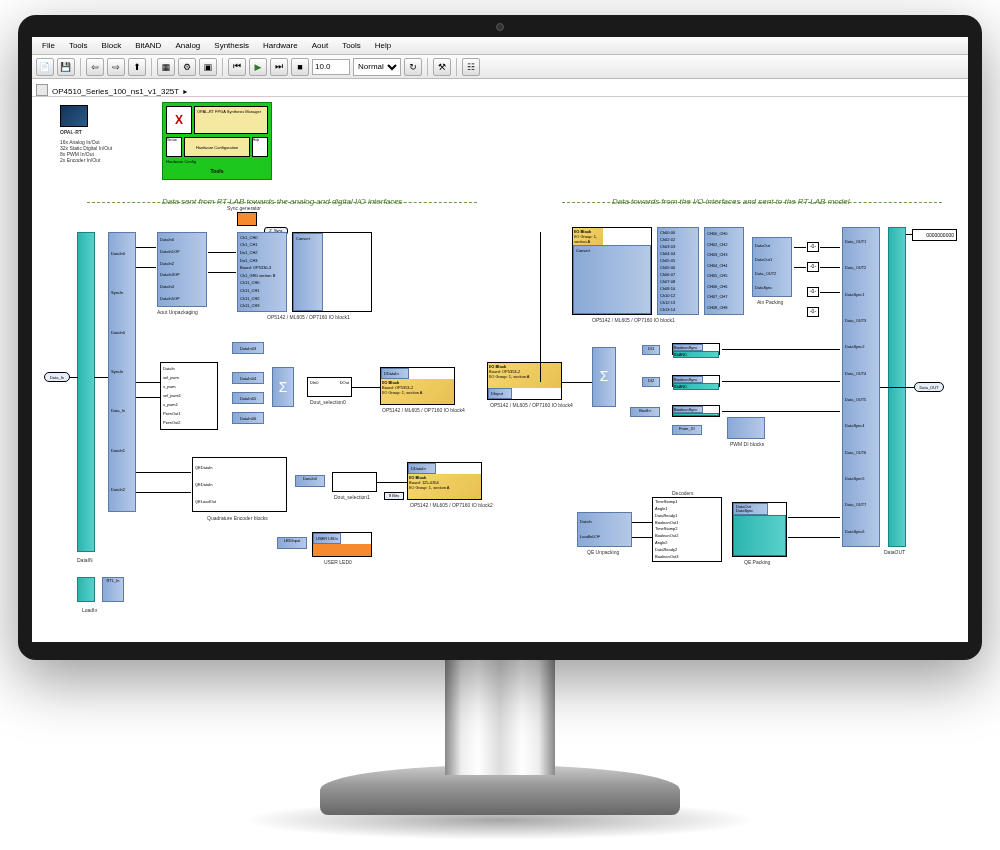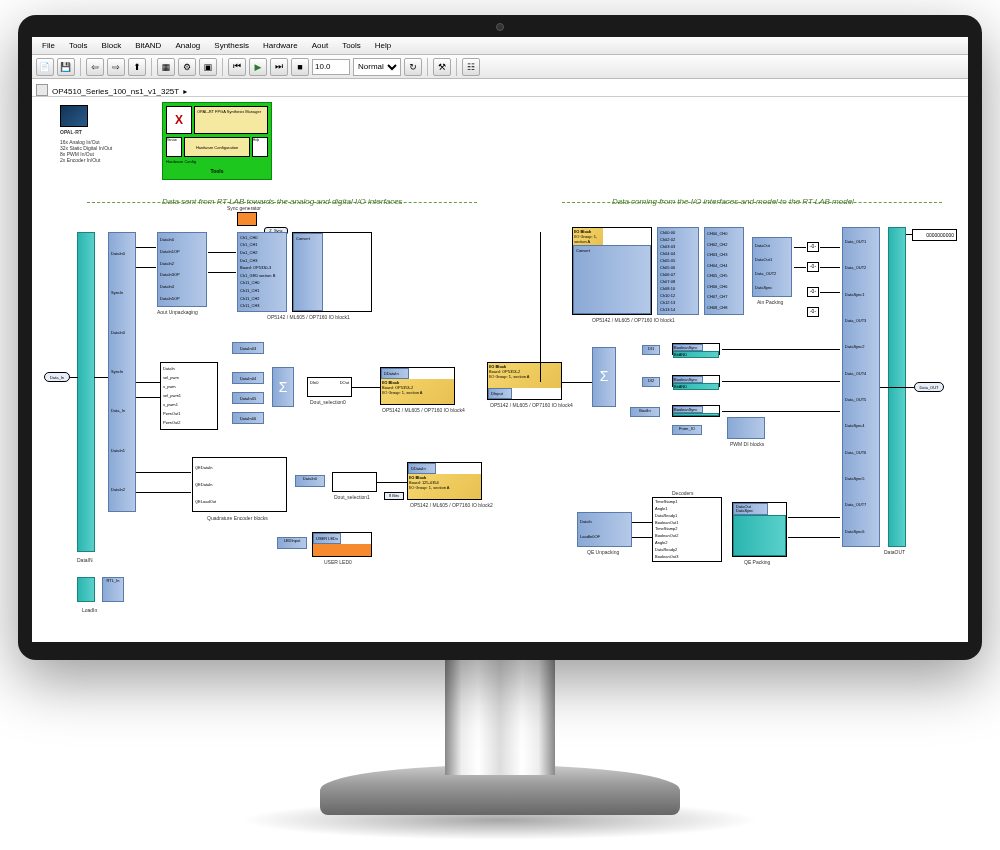--- a/index.html
+++ b/index.html
@@ -122,21 +122,21 @@
               <div class="blk" style="position:relative;flex:1;height:20px;background:#f5e8a0;font-size:4px;display:flex;align-items:center;justify-content:center">Hardware Configuration</div>
               <div class="blk white-box" style="position:relative;width:16px;height:20px;font-size:3px">Help</div>
             </div>
             <div style="font-size:4px;margin-top:2px">Hardware Config</div>
             <div style="font-size:5px;text-align:center;font-weight:bold;margin-top:4px">Tools</div>
           </div>
 
           <div class="section-divider" style="top:105px;left:55px;width:390px"></div>
           <div class="section-label" style="top:100px;left:130px">Data sent from RT-LAB towards the analog and digital I/O interfaces</div>
           <div class="section-divider" style="top:105px;left:530px;width:380px"></div>
-          <div class="section-label" style="top:100px;left:580px">Data coming from the I/O interfaces and model to the RT-LAB model</div>
+          <div class="section-label" style="top:100px;left:580px">Data towards from the I/O interfaces and sent to the RT-LAB model</div>
 
           <div class="blk teal-bar" style="top:135px;left:45px;width:18px;height:320px"></div>
           <div class="blk-label" style="top:460px;left:45px">DataIN</div>
 
           <div class="blk port-bar" style="top:135px;left:76px;width:28px;height:280px">
             <div class="port-list">
               <div>DataIn0</div>
               <div>SyncIn</div>
               <div>DataIn0</div>
               <div>SyncIn</div>

